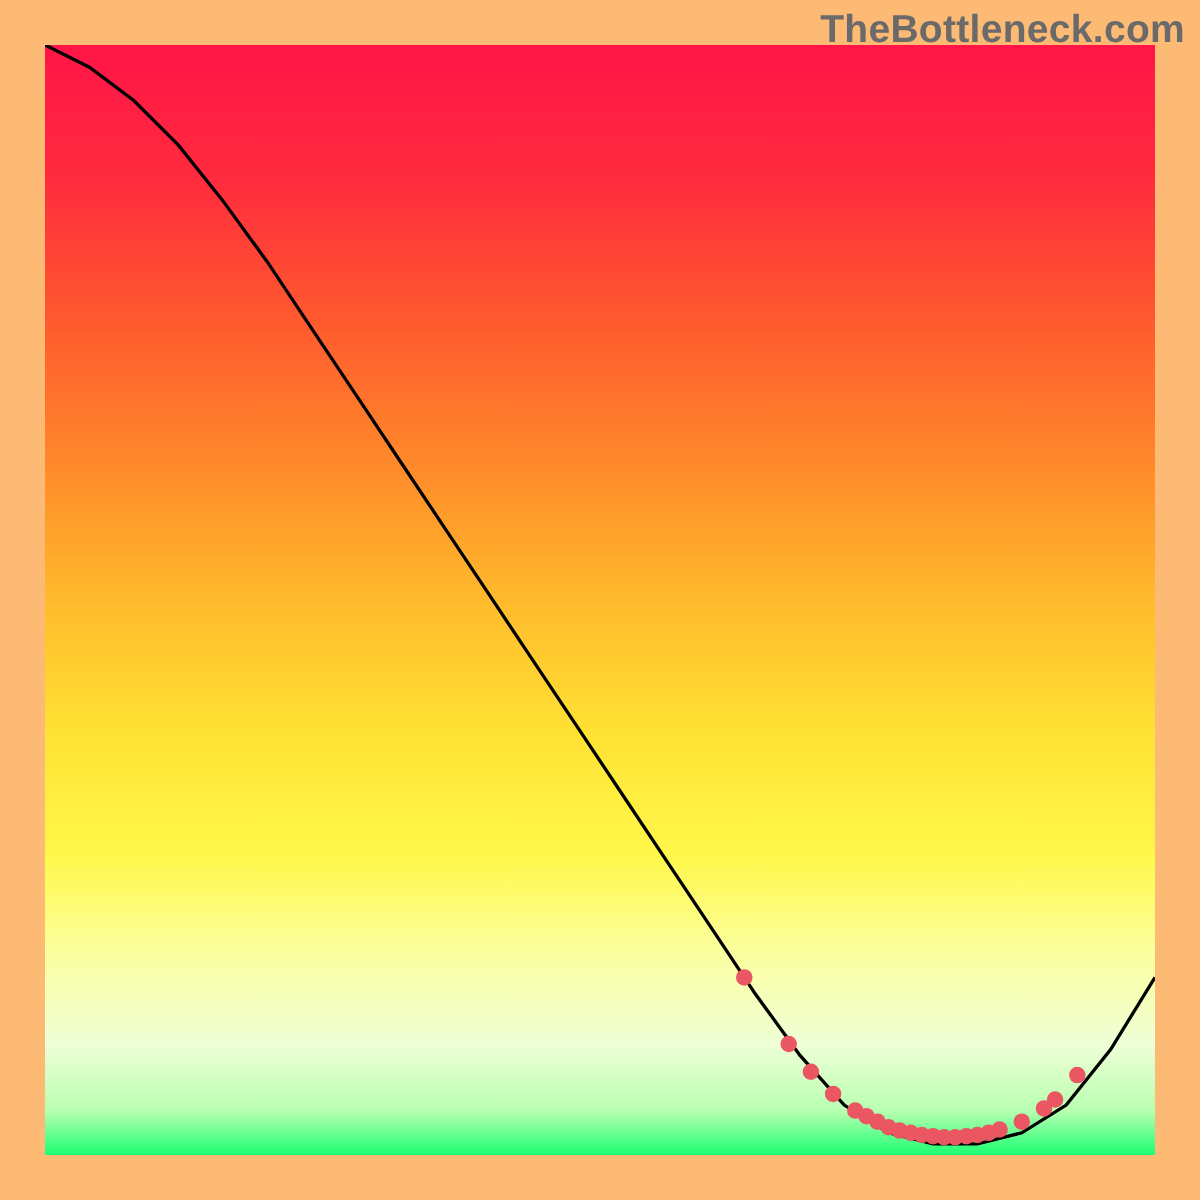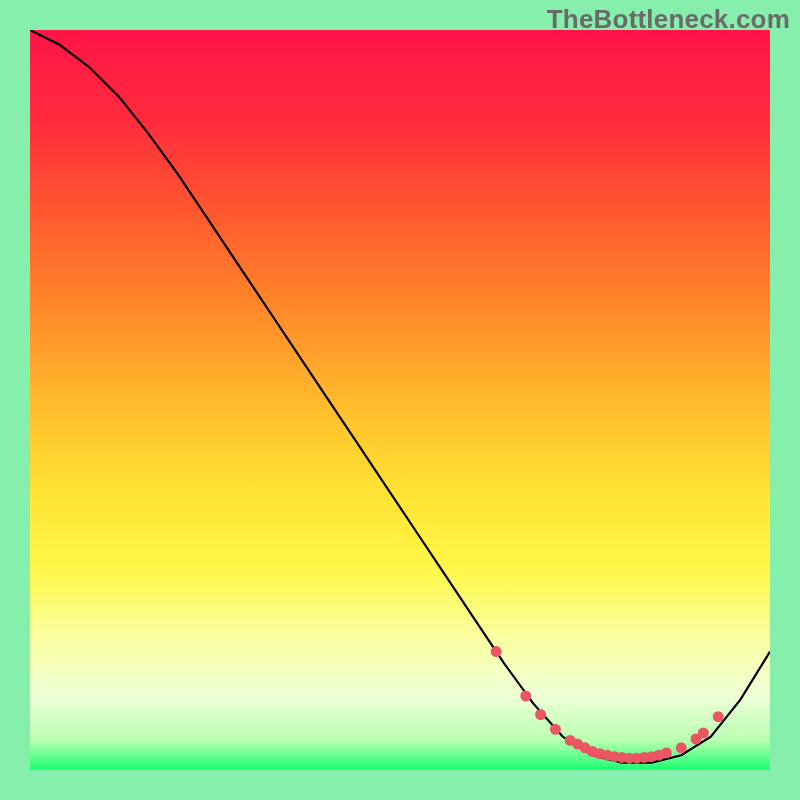--- a/index.html
+++ b/index.html
@@ -1,21 +1,21 @@
 <!DOCTYPE html>
 <html><head>
 <meta charset="utf-8">
 <style>
   * { margin: 0; padding: 0; box-sizing: border-box; }
   html, body { width: 800px; height: 800px; overflow: hidden; background: #000; }
   .frame {
     position: relative;
     width: 800px;
     height: 800px;
-    background: #86efac;
+    background: #fdba74;
   }
   .watermark {
     position: absolute;
     top: 4px;
     right: 10px;
     font-family: Arial, Helvetica, sans-serif;
     font-size: 26px;
     font-weight: 600;
     color: #6a6a6a;
     letter-spacing: 0.2px;

